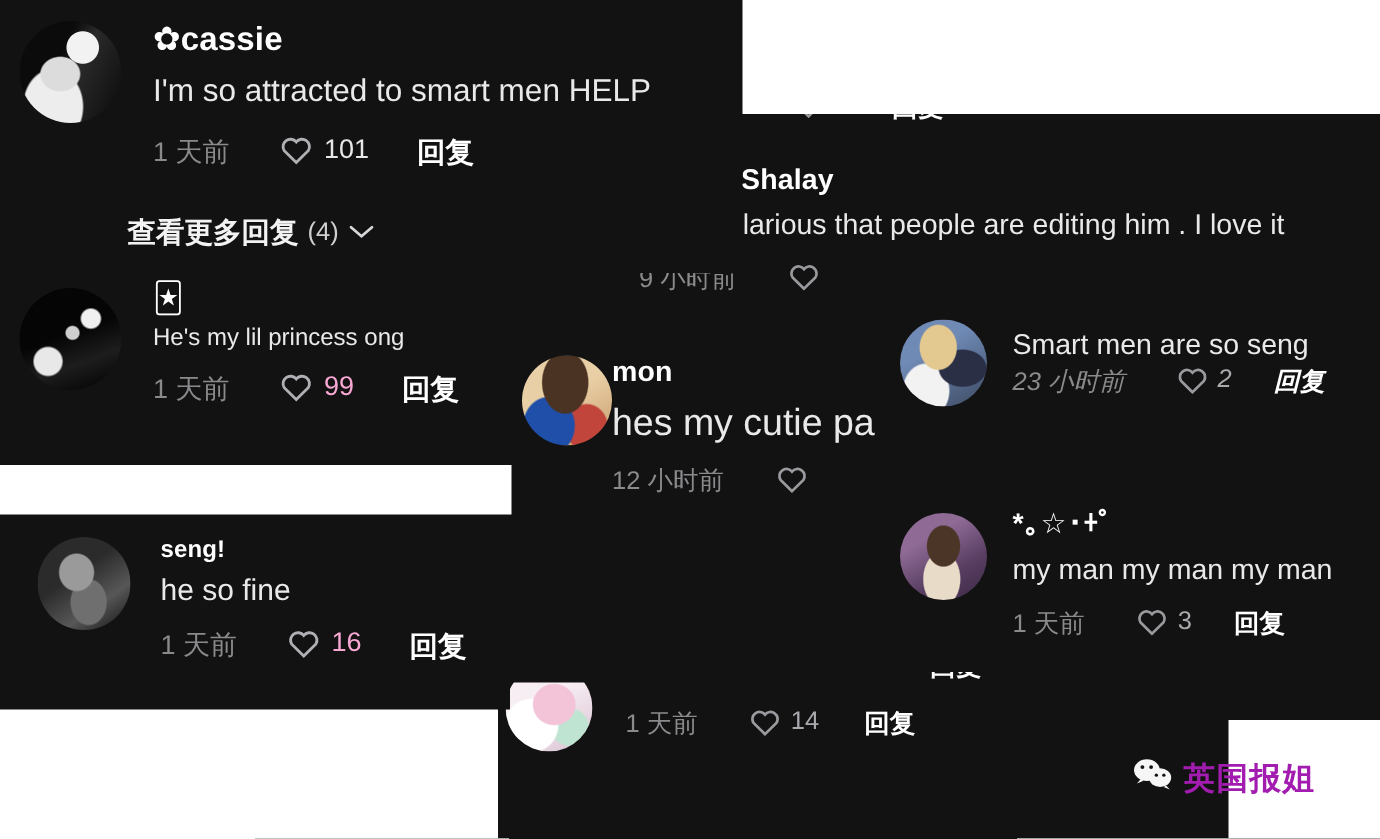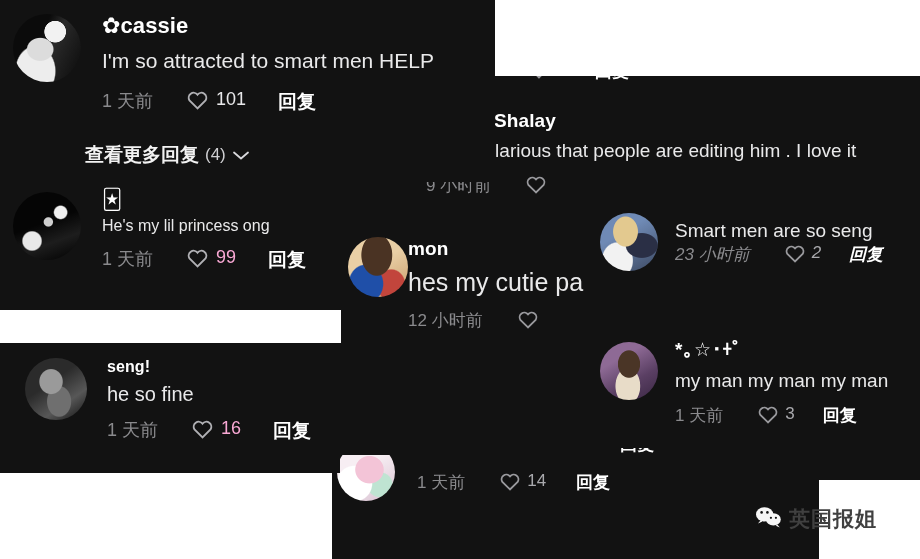--- a/index.html
+++ b/index.html
@@ -23,21 +23,21 @@
   .heart{display:inline-block;}
   .heart svg{display:block;}
   .reply{color:#ffffff;font-weight:bold;}
   .more{color:#f2f2f2;font-weight:bold;display:flex;align-items:center;}
   .more .cnt{color:#cfcfd2;font-weight:normal;}
   .chev{display:inline-block;margin-left:6px;}
   
   .mask{position:absolute;background:#ffffff;}
   
   .wm{position:absolute;display:flex;align-items:center;gap:7px;}
-  .wm .wmtxt{color:#404040;font-size:21px;font-weight:bold;letter-spacing:1px;
+  .wm .wmtxt{color:#a21caf;font-size:21px;font-weight:bold;letter-spacing:1px;
     font-family:Liberation Mono, monospace;}
   
   .a-cassie{background:
      radial-gradient(circle at 62% 26%, #f2f2f2 0 16%, transparent 17%),
      radial-gradient(ellipse at 40% 52%, #dcdcdc 0 22%, transparent 24%),
      radial-gradient(ellipse at 33% 84%, #ededed 0 30%, transparent 32%),
      linear-gradient(115deg,#0b0b0b 0 38%,#2a2a2a 55%,#0a0a0a 100%);}
   .a-dark{background:
      radial-gradient(circle at 52% 44%, #cfcfcf 0 8%, transparent 10%),
      radial-gradient(ellipse at 28% 72%, #e8e8e8 0 13%, transparent 15%),

